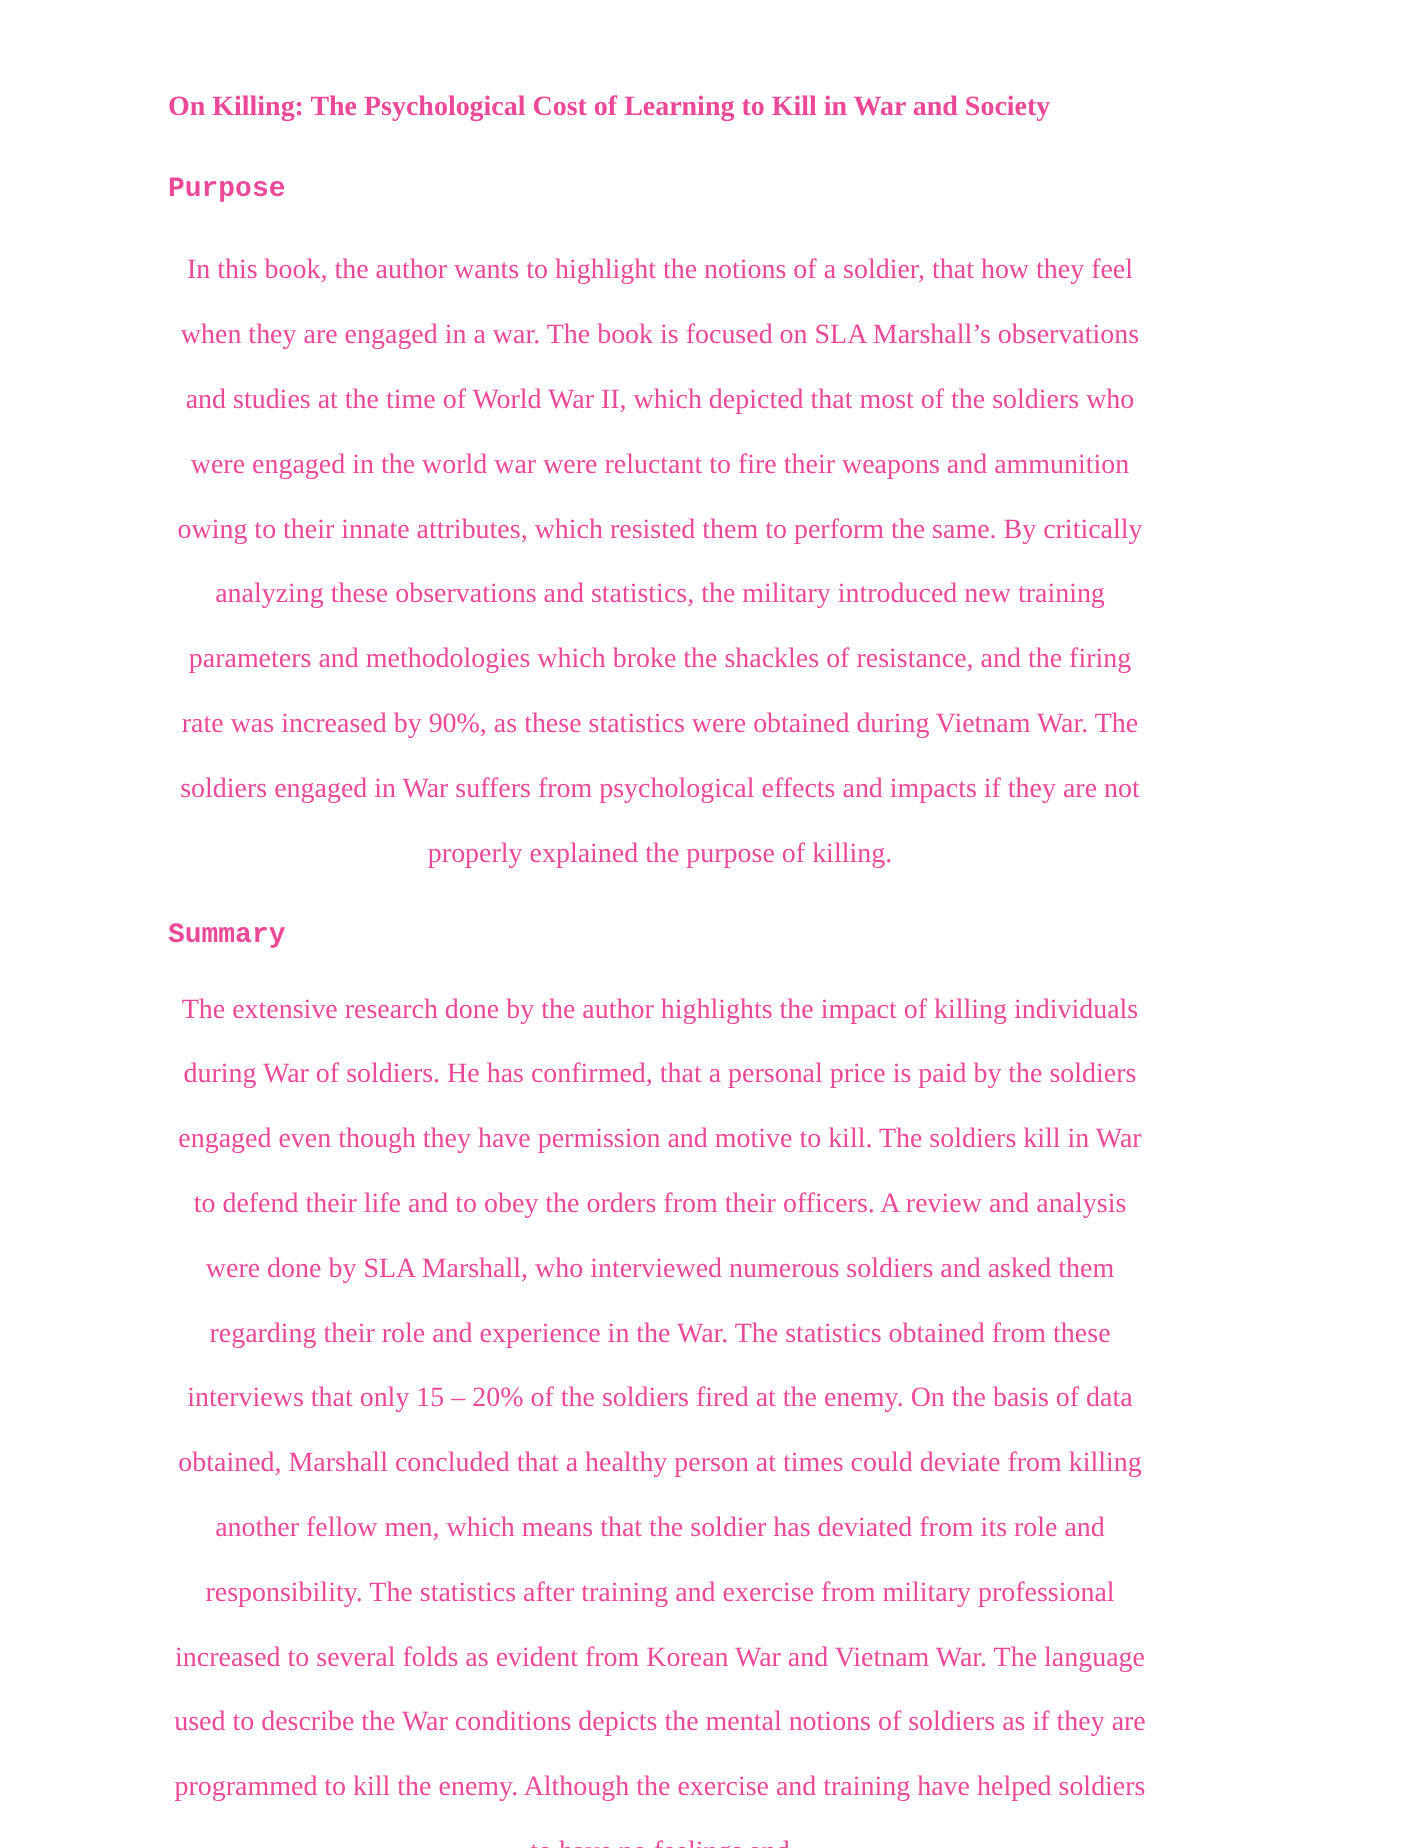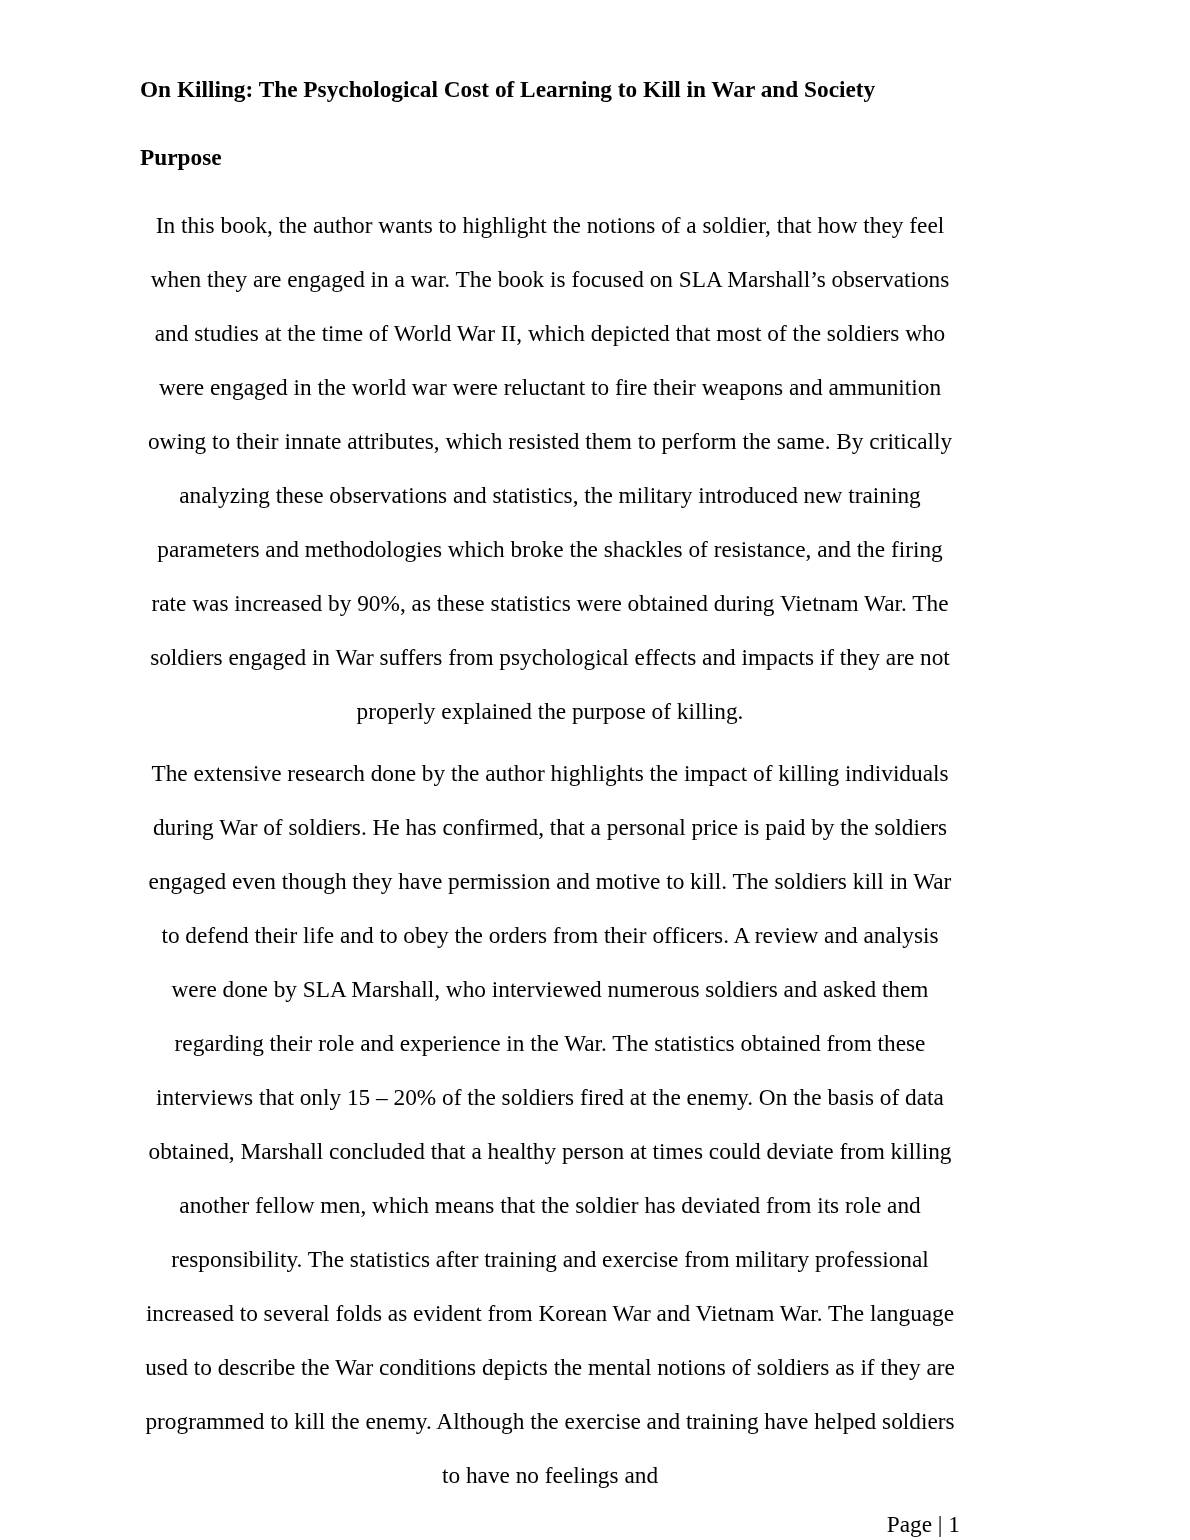--- a/index.html
+++ b/index.html
@@ -9,34 +9,35 @@
   }
   .page {
     position: relative;
     width: 1098px;
     height: 1540px;
     background: #ffffff;
     box-sizing: border-box;
     padding: 62px 138px 0 140px;
     font-family: "Liberation Serif", "DejaVu Serif", serif;
     font-size: 23.3px;
-    color: #000000;
+    color: #ec4899;
     overflow: hidden;
   }
   .doc-title {
     font-size: 23.3px;
     font-weight: bold;
     line-height: 54px;
     margin: 0;
   }
   .section-heading {
     font-size: 23.3px;
     font-weight: bold;
     line-height: 54px;
     margin: 14px 0 0 0;
+    font-family: Liberation Mono, monospace;
   }
   .body-paragraph {
     line-height: 54px;
     margin: 14px 0 0 0;
     text-align: center;
     word-spacing: normal;
   }
   .body-paragraph.second {
     margin-top: 8px;
   }
@@ -50,18 +51,19 @@
 <body>
 
 <div class="page">
 
   <h1 class="doc-title">On Killing: The Psychological Cost of Learning to Kill in War and Society</h1>
 
   <h2 class="section-heading">Purpose</h2>
 
   <p class="body-paragraph">In this book, the author wants to highlight the notions of a soldier, that how they feel when they are engaged in a war. The book is focused on SLA Marshall’s observations and studies at the time of World War II, which depicted that most of the soldiers who were engaged in the world war were reluctant to fire their weapons and ammunition owing to their innate attributes, which resisted them to perform the same. By critically analyzing these observations and statistics, the military introduced new training parameters and methodologies which broke the shackles of resistance, and the firing rate was increased by 90%, as these statistics were obtained during Vietnam War. The soldiers engaged in War suffers from psychological effects and impacts if they are not properly explained the purpose of killing.</p>
 
+  <h2 class="section-heading">Summary</h2>
 
   <p class="body-paragraph second">The extensive research done by the author highlights the impact of killing individuals during War of soldiers. He has confirmed, that a personal price is paid by the soldiers engaged even though they have permission and motive to kill. The soldiers kill in War to defend their life and to obey the orders from their officers. A review and analysis were done by SLA Marshall, who interviewed numerous soldiers and asked them regarding their role and experience in the War. The statistics obtained from these interviews that only 15 – 20% of the soldiers fired at the enemy. On the basis of data obtained, Marshall concluded that a healthy person at times could deviate from killing another fellow men, which means that the soldier has deviated from its role and responsibility. The statistics after training and exercise from military professional increased to several folds as evident from Korean War and Vietnam War. The language used to describe the War conditions depicts the mental notions of soldiers as if they are programmed to kill the enemy. Although the exercise and training have helped soldiers to have no feelings and</p>
 
   <div class="page-footer">Page | 1</div>
 
 </div>
 
 </body></html>

